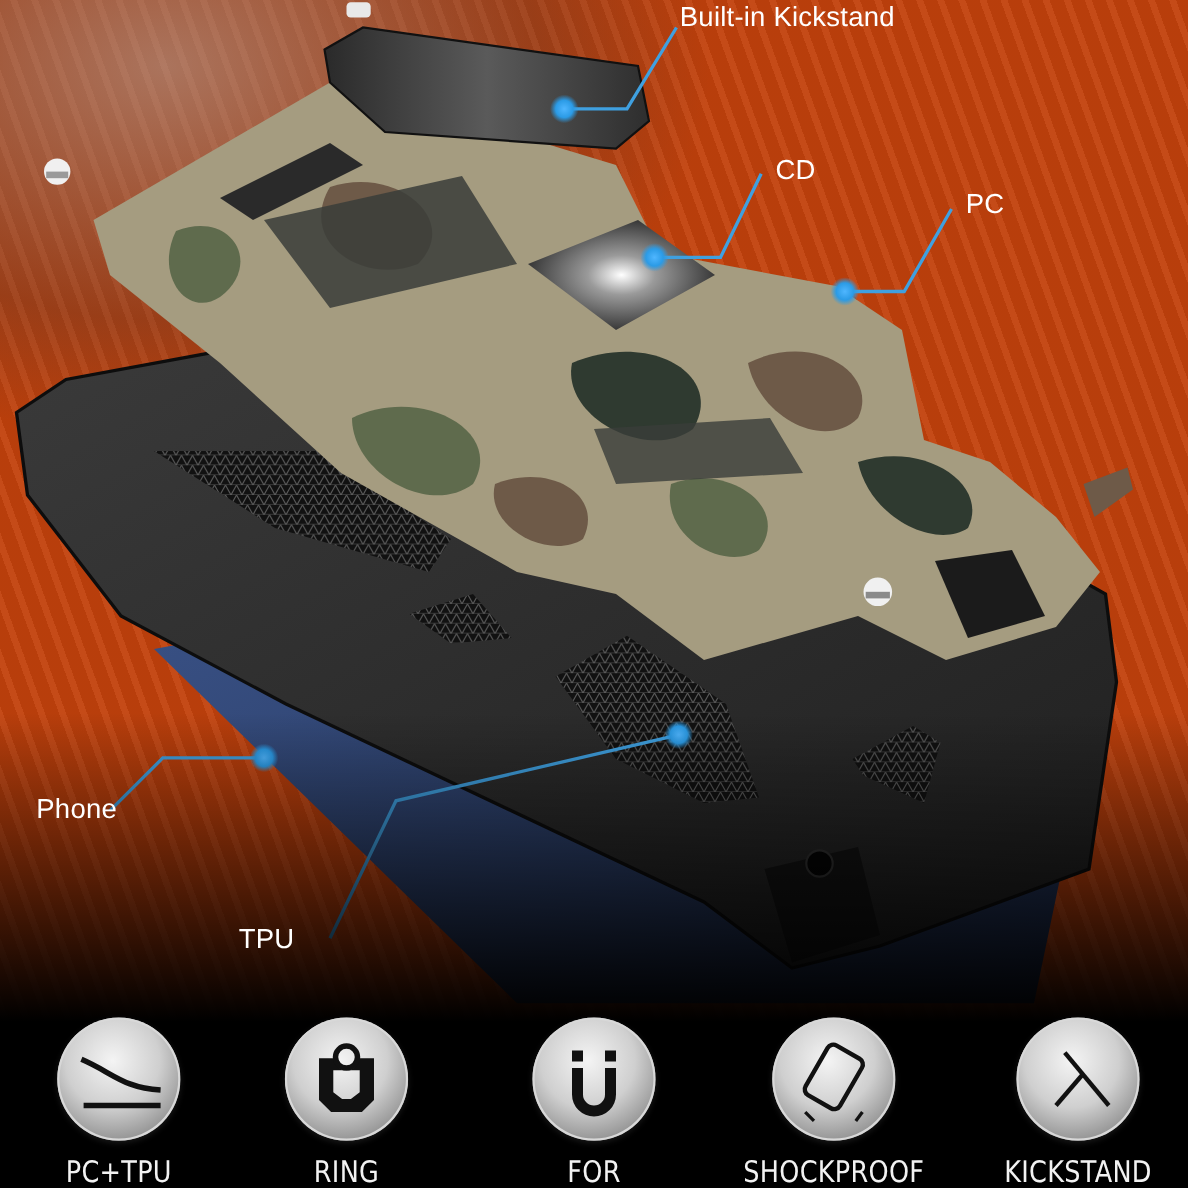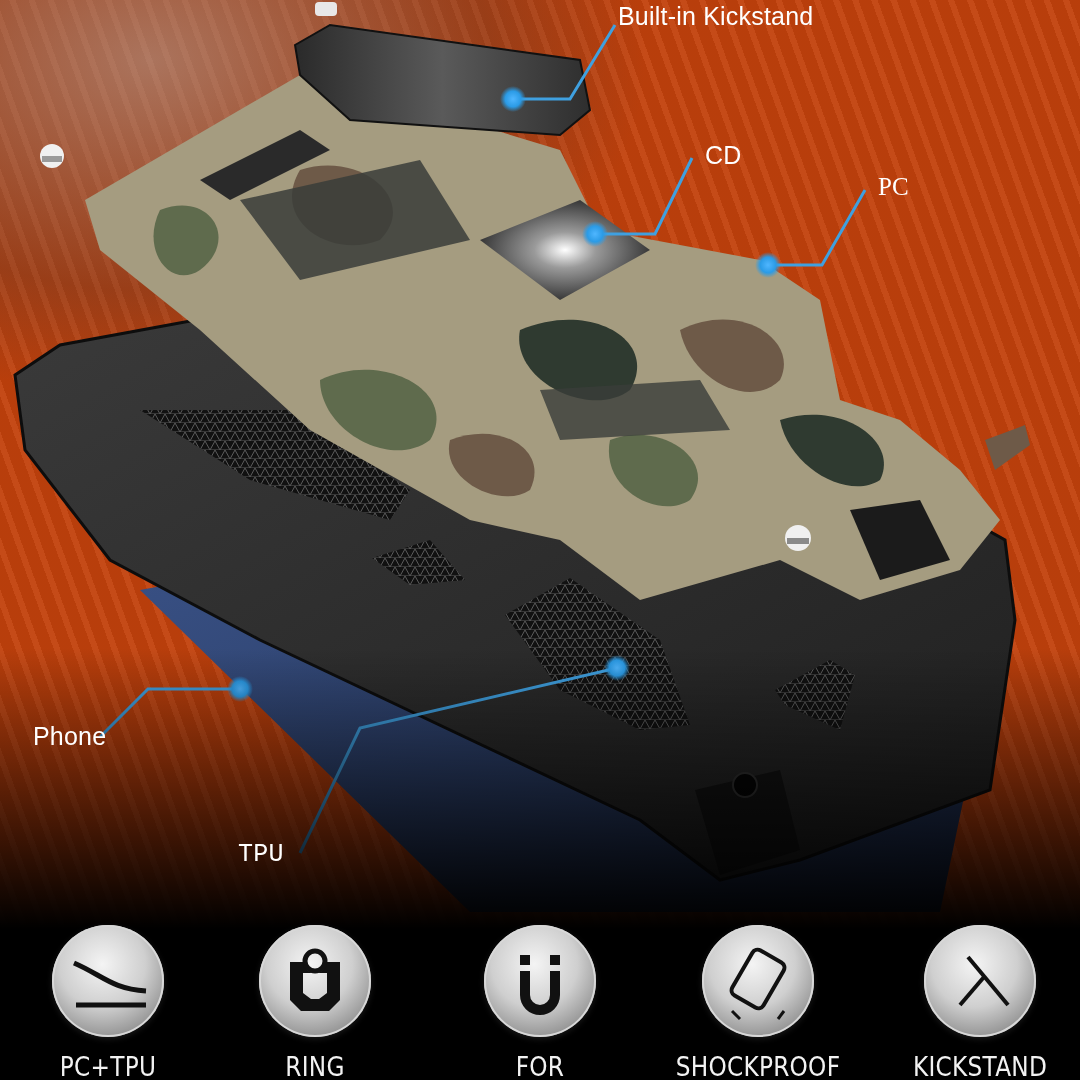--- a/index.html
+++ b/index.html
@@ -130,23 +130,23 @@
       <circle cx="768" cy="265" r="13" fill="url(#dotG)"></circle>
       <circle cx="240" cy="689" r="13" fill="url(#dotG)"></circle>
       <circle cx="617" cy="668" r="13" fill="url(#dotG)"></circle>
     </g>
   </svg>
 
   <div class="bg-fade"></div>
 
   <div class="label" style="left:618px;top:4px;">Built-in Kickstand</div>
   <div class="label" style="left:705px;top:143px;">CD</div>
-  <div class="label" style="left:878px;top:174px;font-family:Liberation Serif, serif;">PC</div>
+  <div class="label" style="left:878px;top:174px;">PC</div>
   <div class="label" style="left:33px;top:724px;text-align:center;">Phone</div>
-  <div class="label" style="left:238px;top:842px;font-family:Liberation Mono, monospace;">TPU</div>
+  <div class="label" style="left:217px;top:842px;">TPU</div>
 
   <div class="features">
     <div class="feature" style="left:8px;">
       <div class="disc">
         <svg width="112" height="112" viewBox="0 0 112 112">
             <path d="M22 38 C50 50 60 64 94 66" stroke="#111" stroke-width="5" fill="none"></path>
             <line x1="24" y1="80" x2="94" y2="80" stroke="#111" stroke-width="5"></line>
           </svg>
       </div>
       <div class="ftext">PC+TPU</div>

